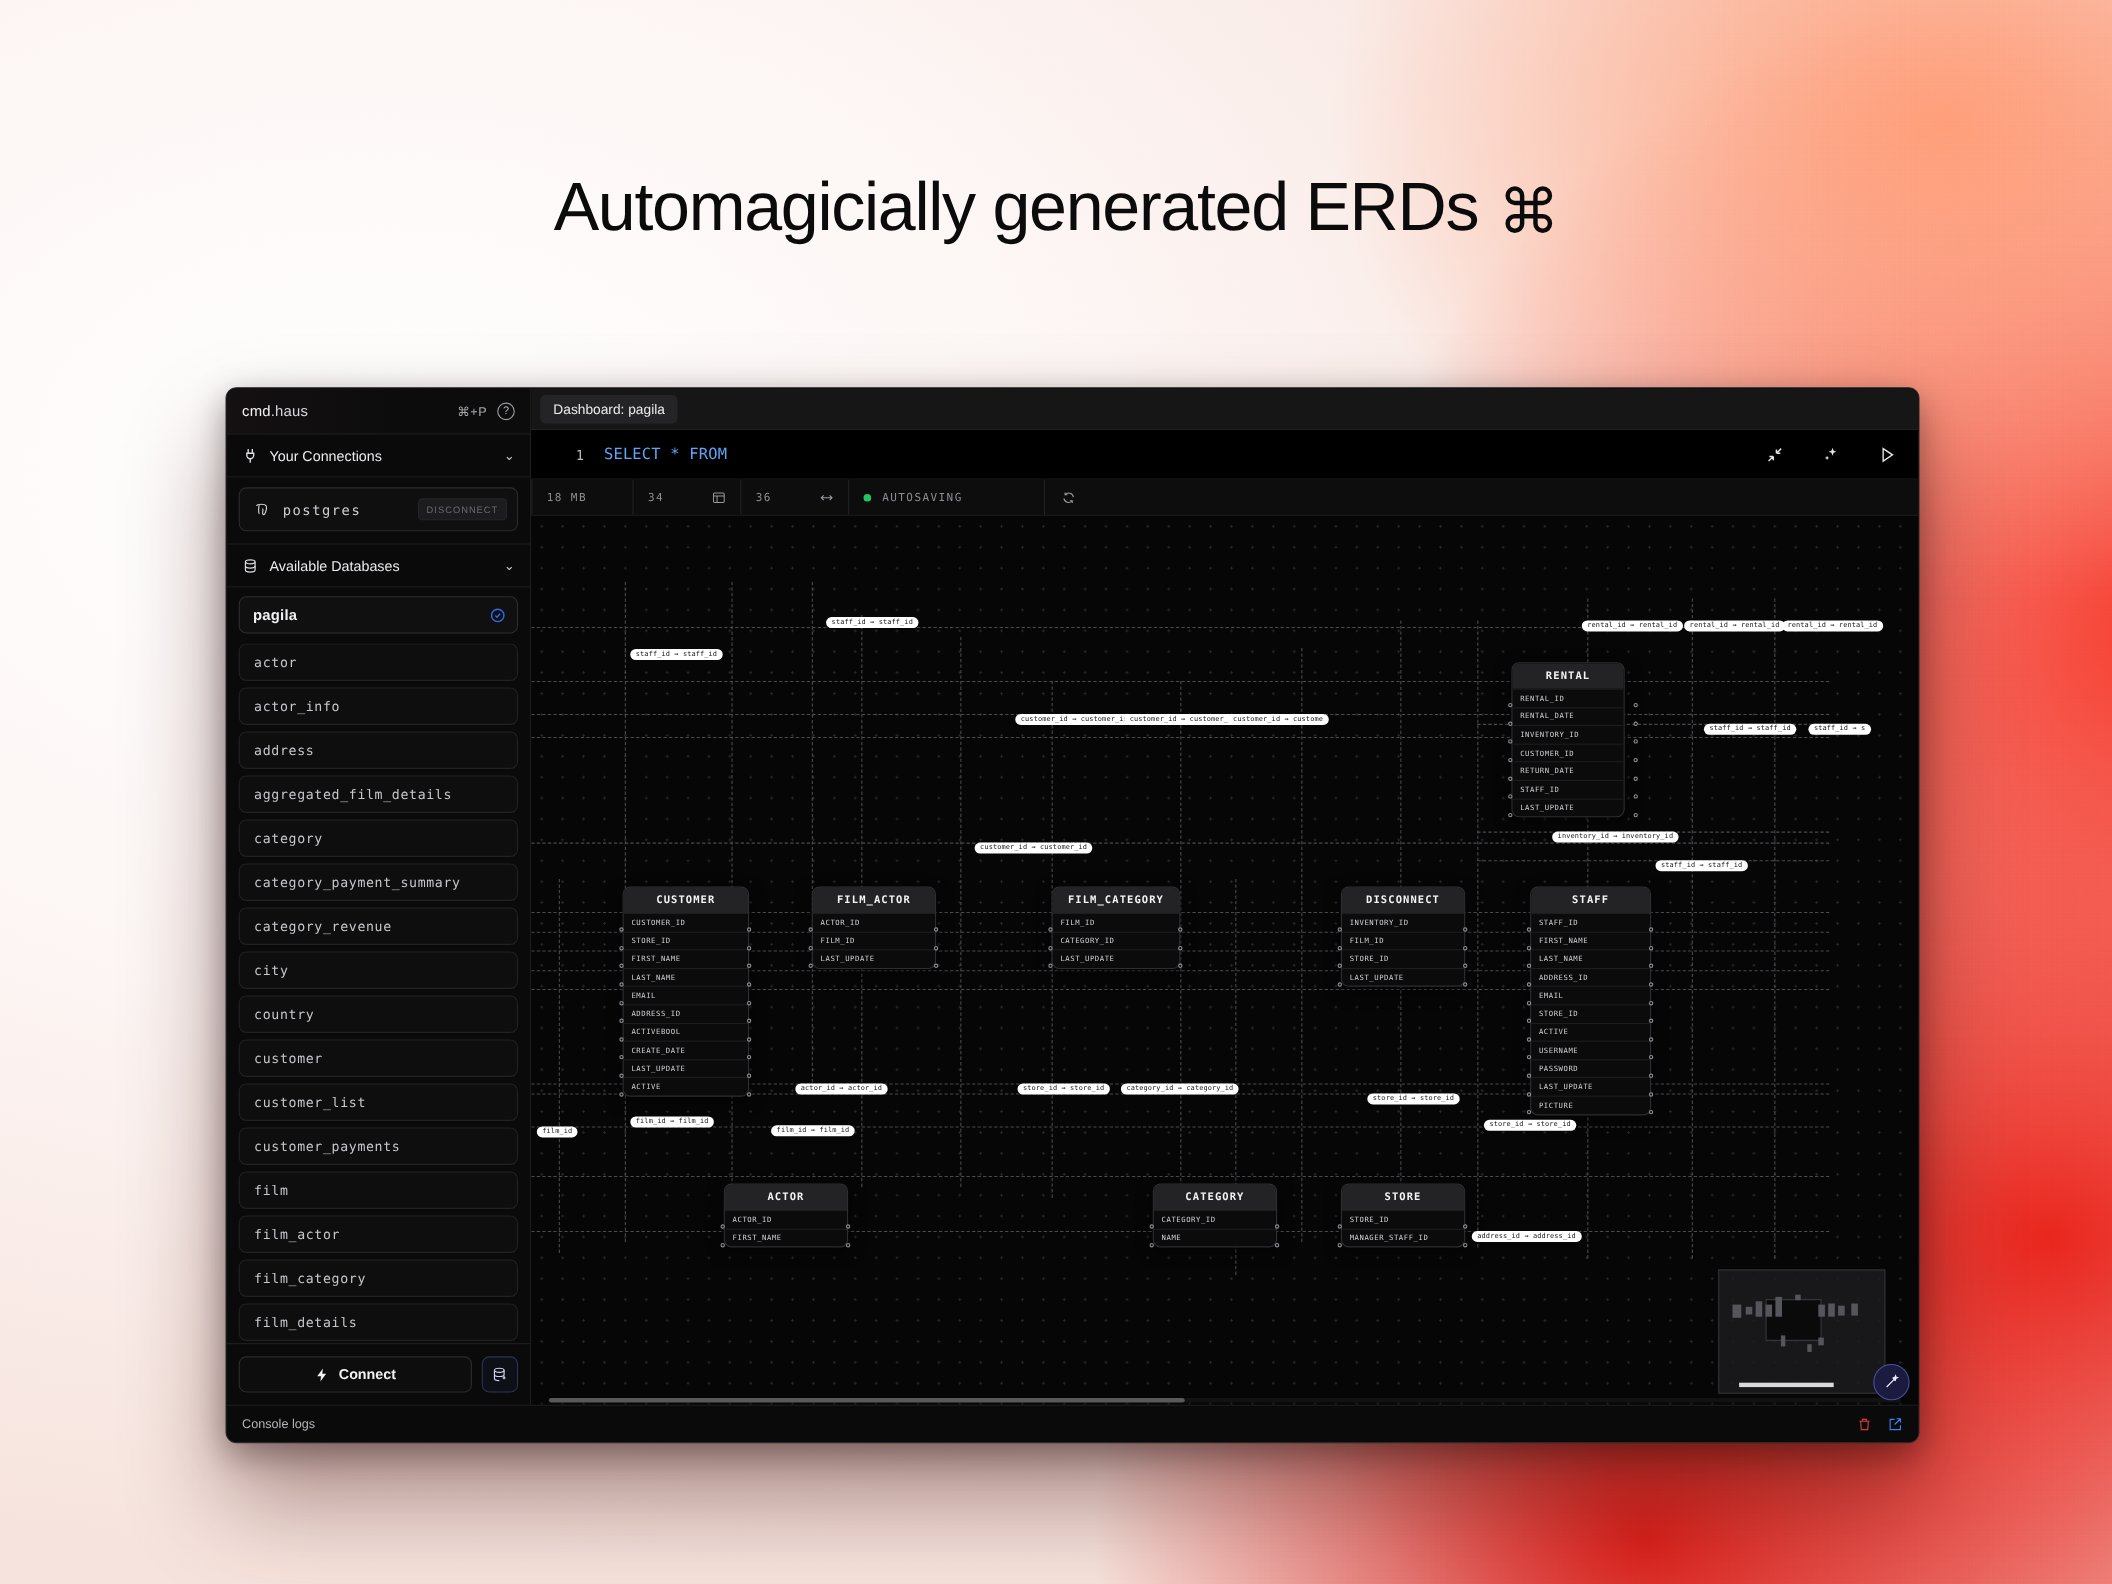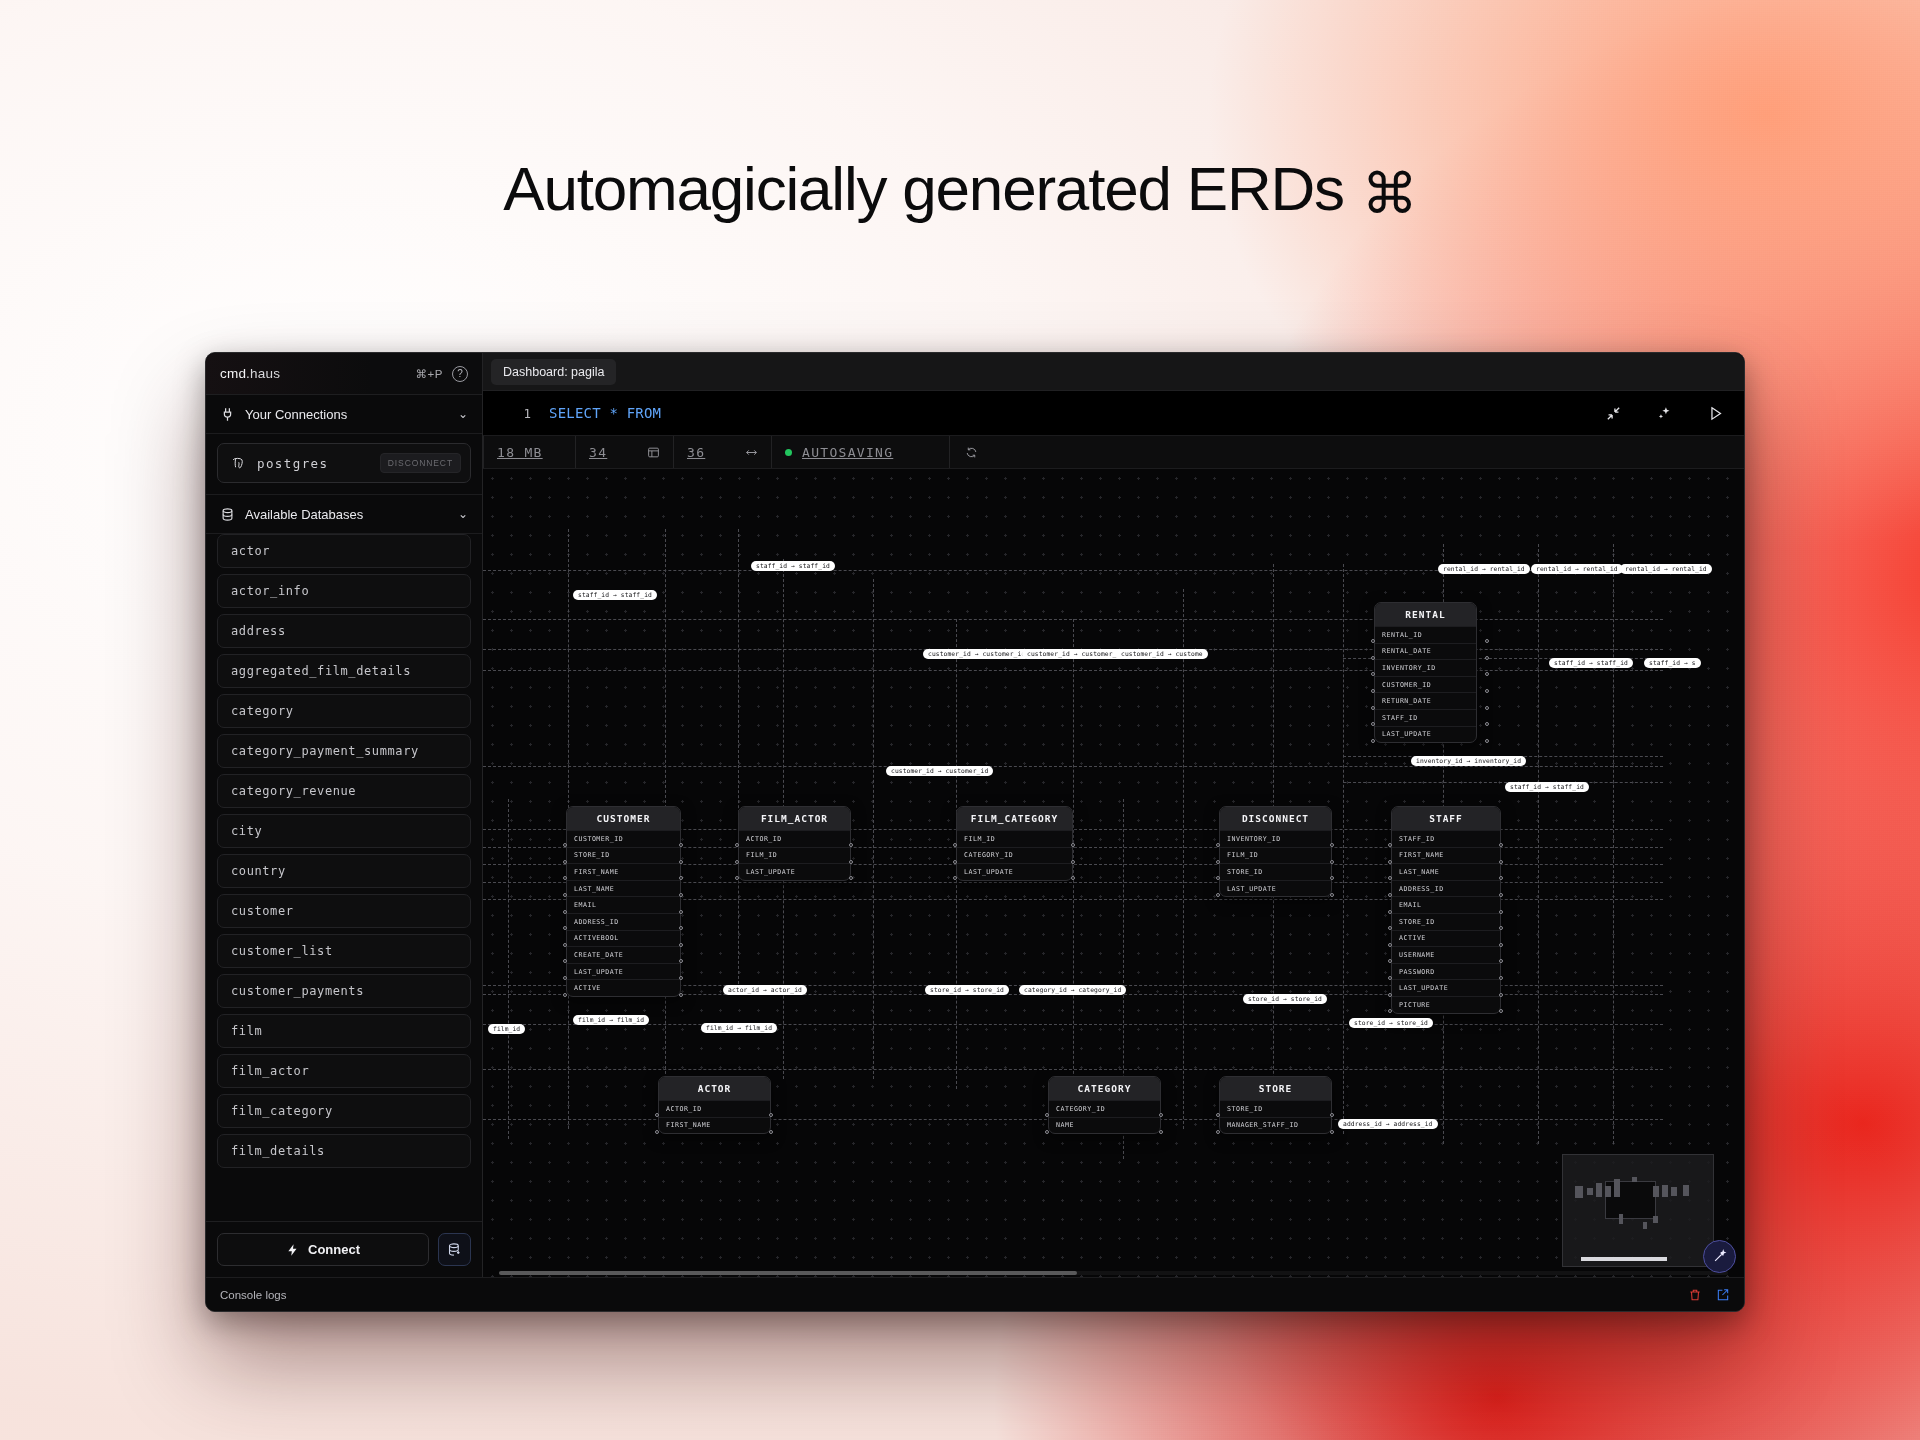--- a/index.html
+++ b/index.html
@@ -179,21 +179,21 @@
   .search-box {
     width: 100%; height: 22px; border: 1px solid #242427; border-radius: 5px;
     background: #070708; display: flex; align-items: center; padding: 0 10px;
     font-family: "DejaVu Sans Mono", monospace; font-size: 9.5px;
     letter-spacing: 1.6px; color: #4e4e53;
   }
   .stat-cell {
     display: flex; align-items: center; gap: 10px;
     padding: 0 13px; border-left: 1px solid #222224;
     font-family: "DejaVu Sans Mono", monospace;
-    font-size: 13px; letter-spacing: 1.3px; color: #8d8d93; text-decoration: underline;
+    font-size: 10px; letter-spacing: 1.3px; color: #8d8d93;
   }
   .stat-cell.w1 { width: 92px; }
   .stat-cell.w2 { width: 98px; }
   .stat-cell.w3 { width: 98px; }
   .stat-cell.w4 { width: 178px; }
   .stat-cell.w5 { width: 44px; justify-content: center; }
   .stat-ico { width: 13px; height: 13px; margin-left: auto; color: #9a9aa0; display: block; }
   .dot-green { width: 7px; height: 7px; border-radius: 50%; background: #22c55e; }
 
   
@@ -330,20 +330,29 @@
         <div class="sb-section">
           <svg class="sb-ico" viewBox="0 0 24 24" fill="none" stroke="currentColor" stroke-width="1.8">
             <ellipse cx="12" cy="6" rx="7" ry="3"></ellipse>
               <path d="M5 6v6c0 1.7 3.1 3 7 3s7-1.3 7-3V6"></path>
             <path d="M5 12v6c0 1.7 3.1 3 7 3s7-1.3 7-3v-6"></path>
           </svg>
           <span>Available Databases</span>
           <span class="chev">⌄</span>
         </div>
 
+        <div class="db-wrap">
+          <div class="db-card">
+            <span class="db-name">pagila</span>
+            <svg class="db-check" viewBox="0 0 24 24" fill="none" stroke="currentColor" stroke-width="2">
+              <circle cx="12" cy="12" r="9"></circle>
+                <path d="M8.5 12.2l2.4 2.4 4.6-5"></path>
+            </svg>
+          </div>
+        </div>
 
         <div id="tablelist">
             <div class="tbl-item">actor</div>
             <div class="tbl-item">actor_info</div>
             <div class="tbl-item">address</div>
             <div class="tbl-item">aggregated_film_details</div>
             <div class="tbl-item">category</div>
             <div class="tbl-item">category_payment_summary</div>
             <div class="tbl-item">category_revenue</div>
             <div class="tbl-item">city</div>

